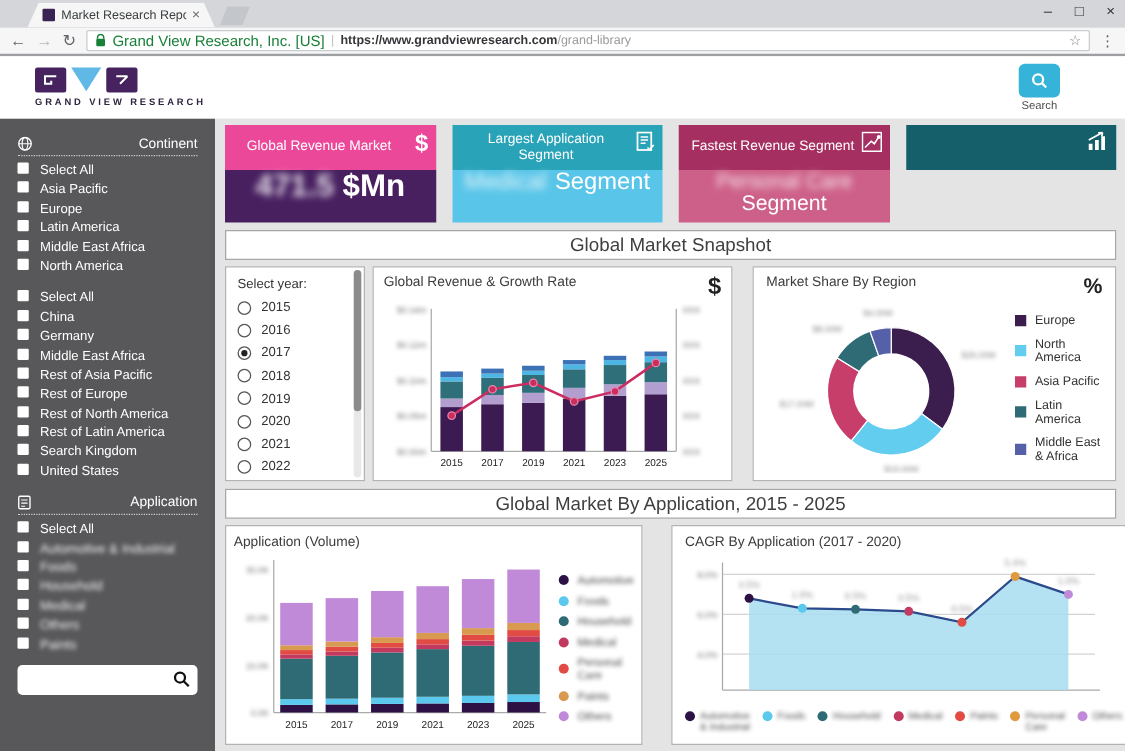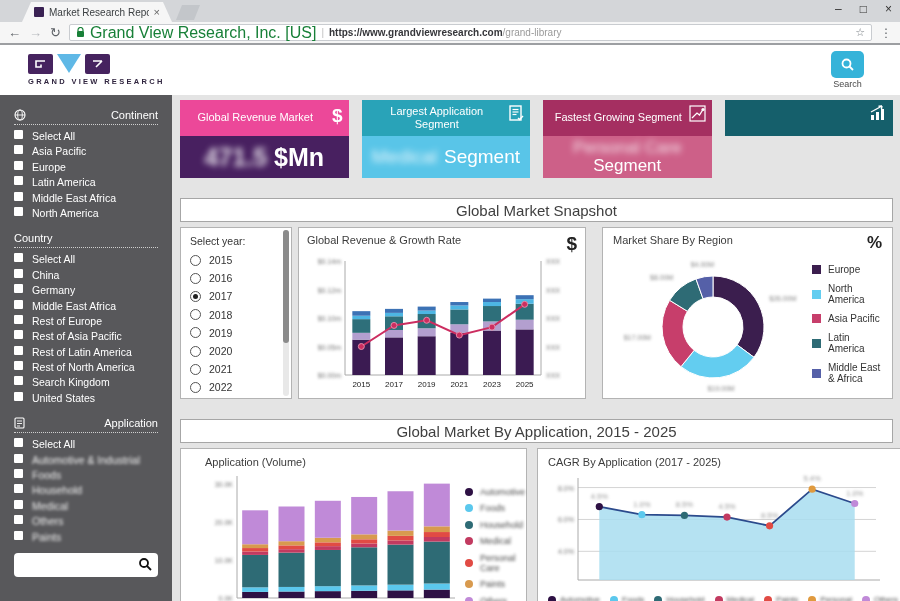--- a/index.html
+++ b/index.html
@@ -12,36 +12,36 @@
   .tab-title { font-size:10px; color:#3c4043; white-space:nowrap; overflow:hidden; flex:1; }
   .tab-close { font-size:11px; color:#666; line-height:10px; cursor:default; }
   .newtab { width:24px; height:15px; background:#c3c6ca; clip-path:polygon(6px 0, 100% 0, calc(100% - 6px) 100%, 0 100%); margin:0 0 2px 4px; }
   .winctl { position:absolute; right:8px; top:3px; display:flex; gap:18px; font-size:12px; color:#333; }
   .winctl span { cursor:default; line-height:12px; }
   .toolbar { height:23px; background:#f6f6f6; border-bottom:2px solid #9d9fa2; display:flex; align-items:center; padding:0 8px; gap:8px; }
   .nav-ic { font-size:13px; color:#5f6368; }
   .nav-ic.dim { color:#b6b9bd; }
   .urlbar { flex:1; height:17px; background:#fff; border:1px solid #c9ccd0; border-radius:2px; display:flex; align-items:center; padding:0 6px; gap:5px; font-size:10px; }
   .lock { flex:none; }
-  .secure { color:#188038; font-size:16px; }
+  .secure { color:#188038; font-size:12px; }
   .url-sep { color:#c0c0c0; }
   .url-main { color:#35363a; font-weight:bold; }
   .url-path { color:#9a9a9a; }
   .star { margin-left:auto; color:#80868b; font-size:11px; }
   .menu3 { color:#5f6368; font-size:12px; letter-spacing:0; }
 
   
   .site-head { height:50px; background:#fff; display:flex; align-items:center; justify-content:space-between; padding:0 22px 0 28px; }
   .logo { display:flex; flex-direction:column; gap:3px; }
   .logo-marks { display:flex; align-items:flex-start; gap:4px; }
   .logo-sq { width:25px; height:20px; background:#46235f; border-radius:2px; position:relative; }
   .logo-sq svg { position:absolute; inset:0; }
   .logo-tri { width:0; height:0; border-left:12px solid transparent; border-right:12px solid transparent; border-top:19px solid #5fb8e6; }
   .logo-text { font-size:7.5px; font-weight:bold; letter-spacing:2.3px; color:#30253f; }
-  .search-wrap { display:flex; flex-direction:column; align-items:center; gap:1px; margin-right:14px; }
+  .search-wrap { display:flex; flex-direction:column; align-items:center; gap:1px; margin-right:30px; }
   .search-btn { width:33px; height:27px; background:#35b3d9; border-radius:5px; display:flex; align-items:center; justify-content:center; }
   .search-lbl { font-size:9px; color:#4a4a4a; }
 
   
   .main { display:flex; height:506px; }
   .sidebar { width:172px; background:#58585b; color:#fff; padding:14px 0 0 14px; flex:none; }
   .content { flex:1; background:#e4e4e4; padding:3px 7px 0 8px; overflow:hidden; }
 
   
   .side-sec-head { display:flex; align-items:center; gap:7px; font-size:11px; padding-bottom:3px; border-bottom:1px dotted #cfcfcf; margin-right:14px; margin-bottom:5px;justify-content:space-between; }
@@ -51,31 +51,31 @@
   .bl-side { filter:blur(1.5px); opacity:.9; }
   .side-search { margin:7px 14px 0 0; height:24px; background:#fff; border-radius:4px; display:flex; align-items:center; padding:0 5px; }
   .side-search input { flex:1; border:none; outline:none; font-size:11px; min-width:0; background:transparent; }
 
   
   .kpi-row { display:flex; gap:13px; margin-top:2px; }
   .kpi { flex:1; }
   .kpi-h { height:36px; position:relative; display:flex; align-items:center; justify-content:center; padding:0 26px 0 8px; }
   .kpi-h .t { color:#fff; font-size:11px; text-align:center; line-height:1.2; }
   .kpi-ic { position:absolute; right:6px; top:5px; color:#fff; }
-  .kpi-b { height:42px; display:flex; flex-direction:column; align-items:center; justify-content:center; color:#fff; line-height:1.05; }
+  .kpi-b { height:42px; display:flex; flex-direction:column; align-items:center; color:#fff; line-height:1.05; }
   .row-inline { display:flex; align-items:baseline; gap:7px; }
   .v26 { font-size:25px; font-weight:bold; }
   .v20 { font-size:19px; }
   .v18 { font-size:17px; }
   .v12 { font-size:11px; }
   .v24 { font-size:22px; }
   .bl2 { filter:blur(3px); opacity:.85; }
 
   
-  .sec-bar { margin-top:20px; height:24px; background:#fff; border:1px solid #a6a6a6; display:flex; align-items:center; justify-content:center; font-size:15px; color:#3f3f3f; }
+  .sec-bar { margin-top:6px; height:24px; background:#fff; border:1px solid #a6a6a6; display:flex; align-items:center; justify-content:center; font-size:15px; color:#3f3f3f; }
 
   
   .row3 { display:flex; margin-top:5px; }
   .panel { background:#fff; border:1px solid #b3b3b3; }
   .year-panel { width:112px; height:172px; margin-right:6px; position:relative; padding:7px 12px 0 9px; }
   .year-lbl { font-size:10.5px; color:#333; margin-bottom:4px; }
   .year-item { display:flex; align-items:center; gap:8px; height:18.2px; font-size:10.5px; color:#333; }
   .radio { width:11px; height:11px; border:1.5px solid #555; border-radius:50%; flex:none; display:flex; align-items:center; justify-content:center; }
   .radio .dot { width:5px; height:5px; border-radius:50%; background:#222; }
   .year-scroll { position:absolute; right:2px; top:2px; bottom:2px; width:6px; background:#e8e8e8; border-radius:3px; }
@@ -85,21 +85,21 @@
   .panel-title-row { display:flex; align-items:flex-start; justify-content:space-between; }
   .panel-title { font-size:11px; color:#3c3c3c; }
   .glyph-dollar { font-size:19px; font-weight:bold; color:#222; line-height:1; }
   .glyph-pct { font-size:17px; font-weight:bold; color:#222; line-height:1; }
   .share-body { display:flex; align-items:center; }
   .legend-col { display:flex; flex-direction:column; gap:8px; margin-left:4px; }
   .lg-item { display:flex; align-items:center; gap:7px; font-size:10px; color:#333; }
   .lg-sq { width:9px; height:9px; flex:none; }
   .lg-dot { width:8px; height:8px; border-radius:50%; flex:none; }
   .row5 { display:flex; margin-top:5px; }
-  .vol-panel { width:347px; height:176px; margin-right:10px; padding:7px 6px 0 24px; }
+  .vol-panel { width:347px; height:176px; margin-right:23px; padding:7px 6px 0 6px; }
   .cagr-panel { flex:1; height:176px; padding:7px 8px 0 10px; }
   .vol-body { display:flex; align-items:center; }
   .vol-legend { display:flex; flex-direction:column; gap:6.5px; margin-left:2px; }
   .vol-legend .lg-item { font-size:9px; }
   .cagr-legend { display:flex; justify-content:center; gap:10px; margin-top:1px; }
   .cagr-legend .lg-item { font-size:8px; align-items:flex-start; gap:4px; max-width:62px; text-align:left; line-height:1.15; }
   .cagr-legend .lg-dot { margin-top:1px; }
   .bl { filter:blur(1.6px); opacity:.9; }
   svg text { font-family:"Liberation Sans", sans-serif; }
 </style>
@@ -195,55 +195,52 @@
         <div class="side-item">
           <span class="cbx"></span>
           <span>Middle East Africa</span>
         </div>
         <div class="side-item">
           <span class="cbx"></span>
           <span>North America</span>
         </div>
       </div>
     <div class="side-gap"></div>
-    <div class="side-sec-head">
-      <span>Country</span>
-    </div>
     <div>
         <div class="side-item">
           <span class="cbx"></span>
           <span>Select All</span>
         </div>
         <div class="side-item">
           <span class="cbx"></span>
           <span>China</span>
         </div>
         <div class="side-item">
           <span class="cbx"></span>
           <span>Germany</span>
         </div>
         <div class="side-item">
           <span class="cbx"></span>
           <span>Middle East Africa</span>
         </div>
         <div class="side-item">
           <span class="cbx"></span>
+          <span>Rest of Asia Pacific</span>
+        </div>
+        <div class="side-item">
+          <span class="cbx"></span>
           <span>Rest of Europe</span>
         </div>
         <div class="side-item">
           <span class="cbx"></span>
-          <span>Rest of Asia Pacific</span>
+          <span>Rest of North America</span>
         </div>
         <div class="side-item">
           <span class="cbx"></span>
           <span>Rest of Latin America</span>
-        </div>
-        <div class="side-item">
-          <span class="cbx"></span>
-          <span>Rest of North America</span>
         </div>
         <div class="side-item">
           <span class="cbx"></span>
           <span>Search Kingdom</span>
         </div>
         <div class="side-item">
           <span class="cbx"></span>
           <span>United States</span>
         </div>
       </div>
@@ -323,21 +320,21 @@
           </div>
           <div class="kpi-b" style="background: rgb(89, 197, 232);">
             <div class="row-inline">
               <span class="v20 bl2">Medical</span>
               <span class="v20">Segment</span>
             </div>
           </div>
         </div>
         <div class="kpi">
           <div class="kpi-h" style="background: rgb(165, 47, 97);">
-            <span class="t">Fastest Growing Segment</span>
+            <span class="t">Fastest Revenue Segment</span>
             <span class="kpi-ic"><svg width="17" height="17" viewBox="0 0 17 17">
                 <rect x="1" y="1" width="15" height="15" fill="none" stroke="#fff" stroke-width="1.2"></rect>
                 <polyline points="3,13 8,8 10.5,10 14,4.5" fill="none" stroke="#fff" stroke-width="1.3"></polyline>
                 <circle cx="14" cy="4.5" r="1.6" fill="#fff"></circle>
               </svg></span>
           </div>
           <div class="kpi-b" style="background: rgb(205, 96, 136);">
             <span class="v18 bl2">Personal Care</span>
             <span class="v18">Segment</span>
           </div>
@@ -596,21 +593,21 @@
                 <span class="bl">Paints</span>
               </div>
               <div class="lg-item">
                 <span class="lg-dot" style="background: rgb(192, 138, 216);"></span>
                 <span class="bl">Others</span>
               </div>
             </div>
         </div>
       </div>
       <div class="panel cagr-panel">
-        <div class="panel-title" id="cagr-title">CAGR By Application (2017 - 2025)</div>
+        <div class="panel-title" id="cagr-title">CAGR By Application (2017 - 2020)</div>
         <div id="cagr-chart"><svg width="337" height="122" viewBox="0 0 337 122">
               <line x1="30" y1="19.562499999999996" x2="328" y2="19.562499999999996" stroke="#d4d4d4" stroke-width="1"></line>
               <text x="26" y="22.562499999999996" text-anchor="end" font-size="7" fill="#666" class="bl">8.0%</text>
               <line x1="30" y1="51.4375" x2="328" y2="51.4375" stroke="#d4d4d4" stroke-width="1"></line>
               <text x="26" y="54.4375" text-anchor="end" font-size="7" fill="#666" class="bl">6.0%</text>
               <line x1="30" y1="83.3125" x2="328" y2="83.3125" stroke="#d4d4d4" stroke-width="1"></line>
               <text x="26" y="86.3125" text-anchor="end" font-size="7" fill="#666" class="bl">4.0%</text>
               <line x1="30" y1="10" x2="30" y2="112" stroke="#aaa"></line>
               <line x1="30" y1="112" x2="332" y2="112" stroke="#aaa"></line>
               <polygon points="51.285714285714285,38.6875 93.85714285714286,46.65625 136.42857142857142,47.453125 179,49.04687499999999 221.57142857142856,57.81250000000001 264.1428571428571,21.15624999999999 306.7142857142857,35.5 306.7142857142857,112 51.285714285714285,112" fill="#a8ddf0" fill-opacity="0.85"></polygon>

